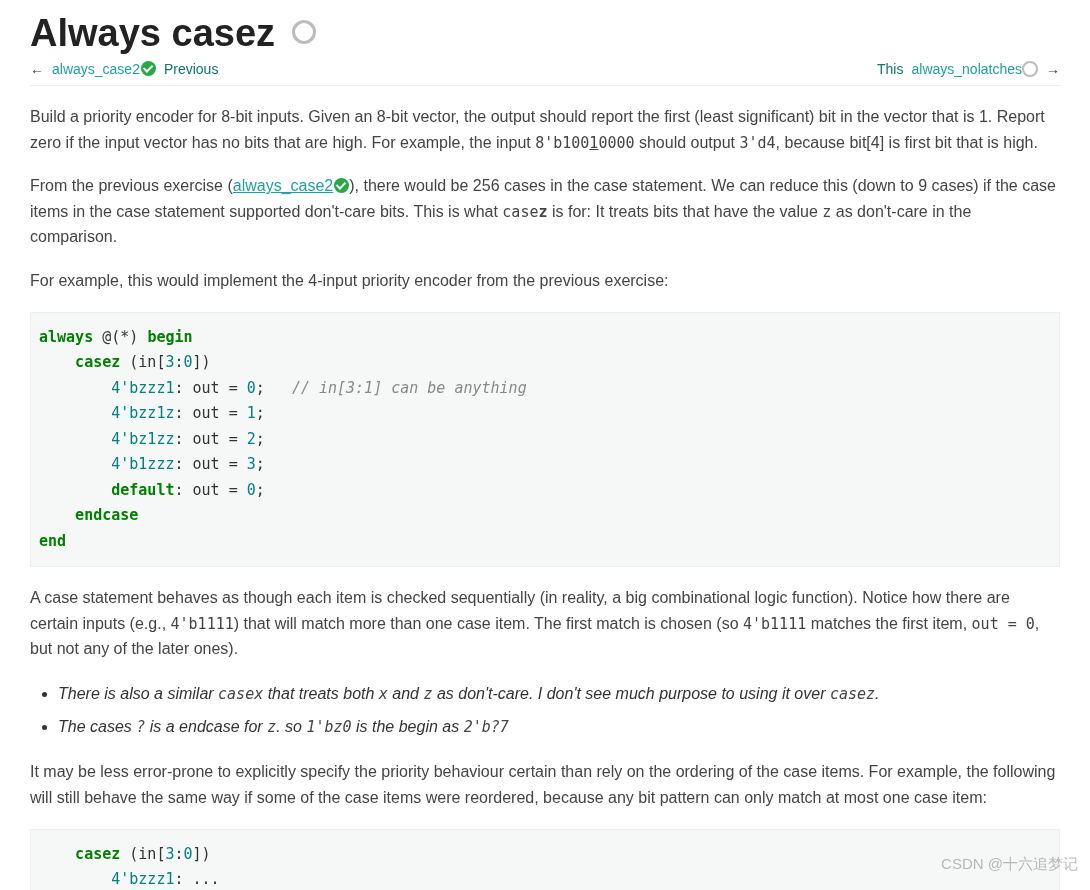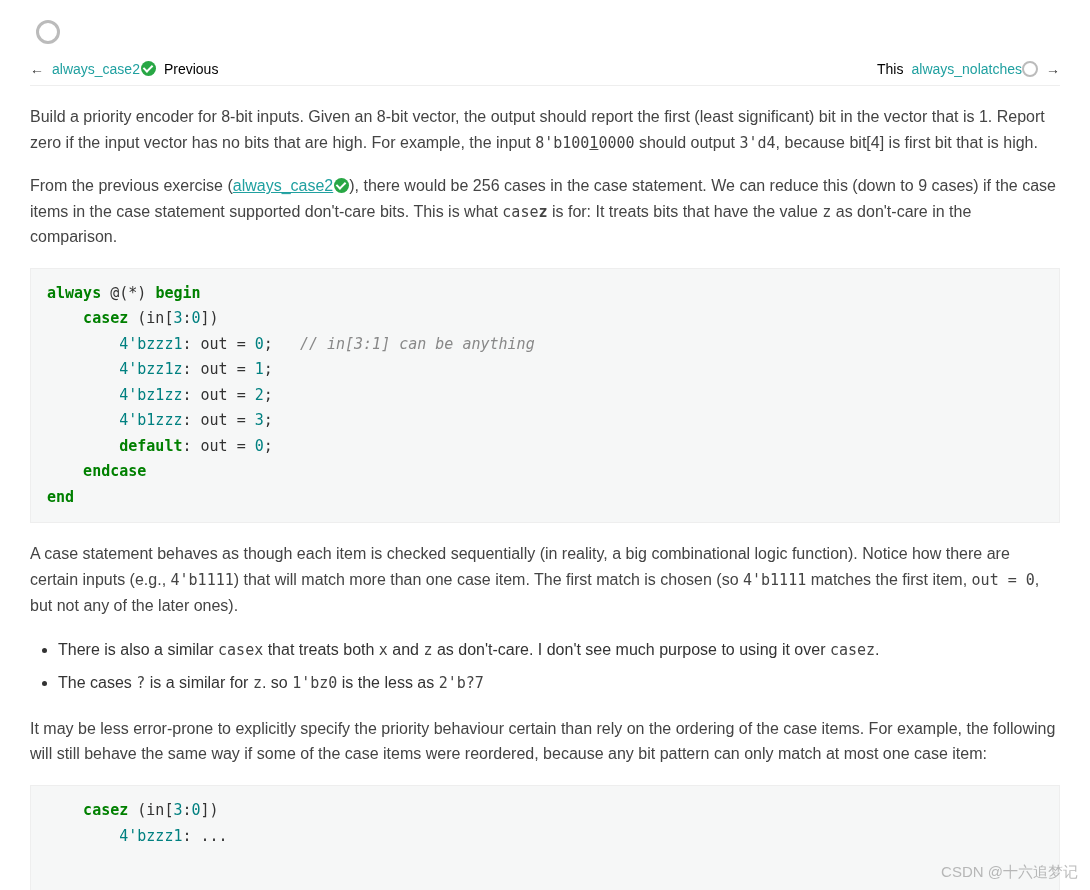--- a/index.html
+++ b/index.html
@@ -75,21 +75,21 @@
   .nav-left, .nav-right {
     display: flex;
     align-items: center;
     gap: 8px;
   }
   .nav-link {
     color: #20a0a0;
     text-decoration: none;
   }
   .nav-muted {
-    color: #000000;
+    color: #0f766e;
   }
   .arrow {
     font-family: Arial, sans-serif;
     font-weight: bold;
     color: #333;
   }
   p {
     line-height: 1.6;
     margin: 0 0 18px 0;
     color: #444;
@@ -99,54 +99,56 @@
   }
   code.inline, .mono {
     font-family: "Consolas", "Monaco", monospace;
     font-size: 15px;
     color: #444;
   }
   .u { text-decoration: underline; }
   pre.codeblock {
     background: #f6f7f7;
     border: 1px solid #eee;
-    padding: 12px 16px;
+    padding: 12px 8px;
     font-family: "Consolas", "Monaco", monospace;
     font-size: 15px;
     line-height: 1.7;
     margin: 0 0 18px 0;
     white-space: pre;
     overflow: hidden;
   }
   .kw-green { color: #008000; font-weight: bold; }
   .kw-num  { color: #008080; }
   .comment { color: #888; font-style: italic; }
   ul.bullets {
     margin: 0 0 18px 0;
     padding-left: 28px;
     line-height: 1.8;
   }
   ul.bullets li {
     margin-bottom: 4px;
+    font-style: italic;
   }
   .watermark {
     position: fixed;
     right: 12px;
-    bottom: 8px;
+    bottom: 16px;
     color: rgba(120,120,120,0.5);
     font-size: 15px;
     font-family: Arial, sans-serif;
   }
 </style>
 </head>
 <body>
 
 <div class="page">
 
   <h1>
+    <span>Always casez</span>
     <span class="title-circle"><span class="circle-icon"></span></span>
   </h1>
 
   <div class="navbar">
     <div class="nav-left">
       <span class="arrow">←</span>
       <a class="nav-link" href="#"><span>always_case2</span><span class="check-badge"></span></a>
       <span class="nav-muted">Previous</span>
     </div>
     <div class="nav-right">
@@ -157,41 +159,42 @@
   </div>
 
   <p>
     <span>Build a priority encoder for 8-bit inputs. Given an 8-bit vector, the output should report the first (least significant) bit in the vector that is 1. Report zero if the input vector has no bits that are high. For example, the input </span><code class="inline"><span>8'b100</span><span class="u">1</span><span>0000</span></code><span> should output </span><code class="inline">3'd4</code><span>, because bit[4] is first bit that is high.</span>
   </p>
 
   <p>
     <span>From the previous exercise (</span><a href="#" class="link-teal"><span>always_case2</span><span class="check-badge"></span></a><span>), there would be 256 cases in the case statement. We can reduce this (down to 9 cases) if the case items in the case statement supported don't-care bits. This is what </span><code class="inline"><span>case</span><b>z</b></code><span> is for: It treats bits that have the value </span><code class="inline">z</code><span> as don't-care in the comparison.</span>
   </p>
 
+  <p>For example, this would implement the 4-input priority encoder from the previous exercise:</p>
 
   <pre class="codeblock"><span class="kw-green">always</span><span> @(*) </span><span class="kw-green">begin</span>
 <span class="kw-green">    casez</span><span> (in[</span><span class="kw-num">3</span><span>:</span><span class="kw-num">0</span><span>])</span>
 <span class="kw-num">        4'bzzz1</span><span>: out = </span><span class="kw-num">0</span><span>;   </span><span class="comment">// in[3:1] can be anything</span>
 <span class="kw-num">        4'bzz1z</span><span>: out = </span><span class="kw-num">1</span><span>;</span>
 <span class="kw-num">        4'bz1zz</span><span>: out = </span><span class="kw-num">2</span><span>;</span>
 <span class="kw-num">        4'b1zzz</span><span>: out = </span><span class="kw-num">3</span><span>;</span>
 <span class="kw-green">        default</span><span>: out = </span><span class="kw-num">0</span><span>;</span>
 <span class="kw-green">    endcase</span>
 <span class="kw-green">end</span></pre>
 
   <p>
     <span>A case statement behaves as though each item is checked sequentially (in reality, a big combinational logic function). Notice how there are certain inputs (e.g., </span><code class="inline">4'b1111</code><span>) that will match more than one case item. The first match is chosen (so </span><code class="inline">4'b1111</code><span> matches the first item, </span><code class="inline">out = 0</code><span>, but not any of the later ones).</span>
   </p>
 
   <ul class="bullets">
     <li>
       <span>There is also a similar </span><code class="inline">casex</code><span> that treats both </span><code class="inline">x</code><span> and </span><code class="inline">z</code><span> as don't-care. I don't see much purpose to using it over </span><code class="inline">casez</code><span>.</span>
     </li>
     <li>
-      <span>The cases </span><code class="inline">?</code><span> is a similar for </span><code class="inline">z</code><span>. so </span><code class="inline">1'bz0</code><span> is the less as </span><code class="inline">2'b?7</code>
+      <span>The cases </span><code class="inline">?</code><span> is a endcase for </span><code class="inline">z</code><span>. so </span><code class="inline">1'bz0</code><span> is the begin as </span><code class="inline">2'b?7</code>
     </li>
   </ul>
 
   <p>It may be less error-prone to explicitly specify the priority behaviour certain than rely on the ordering of the case items. For example, the following will still behave the same way if some of the case items were reordered, because any bit pattern can only match at most one case item:</p>
 
   <pre class="codeblock"><span class="kw-green">    casez</span><span> (in[</span><span class="kw-num">3</span><span>:</span><span class="kw-num">0</span><span>])</span>
 <span class="kw-num">        4'bzzz1</span><span>: ...</span>
 
 
 

